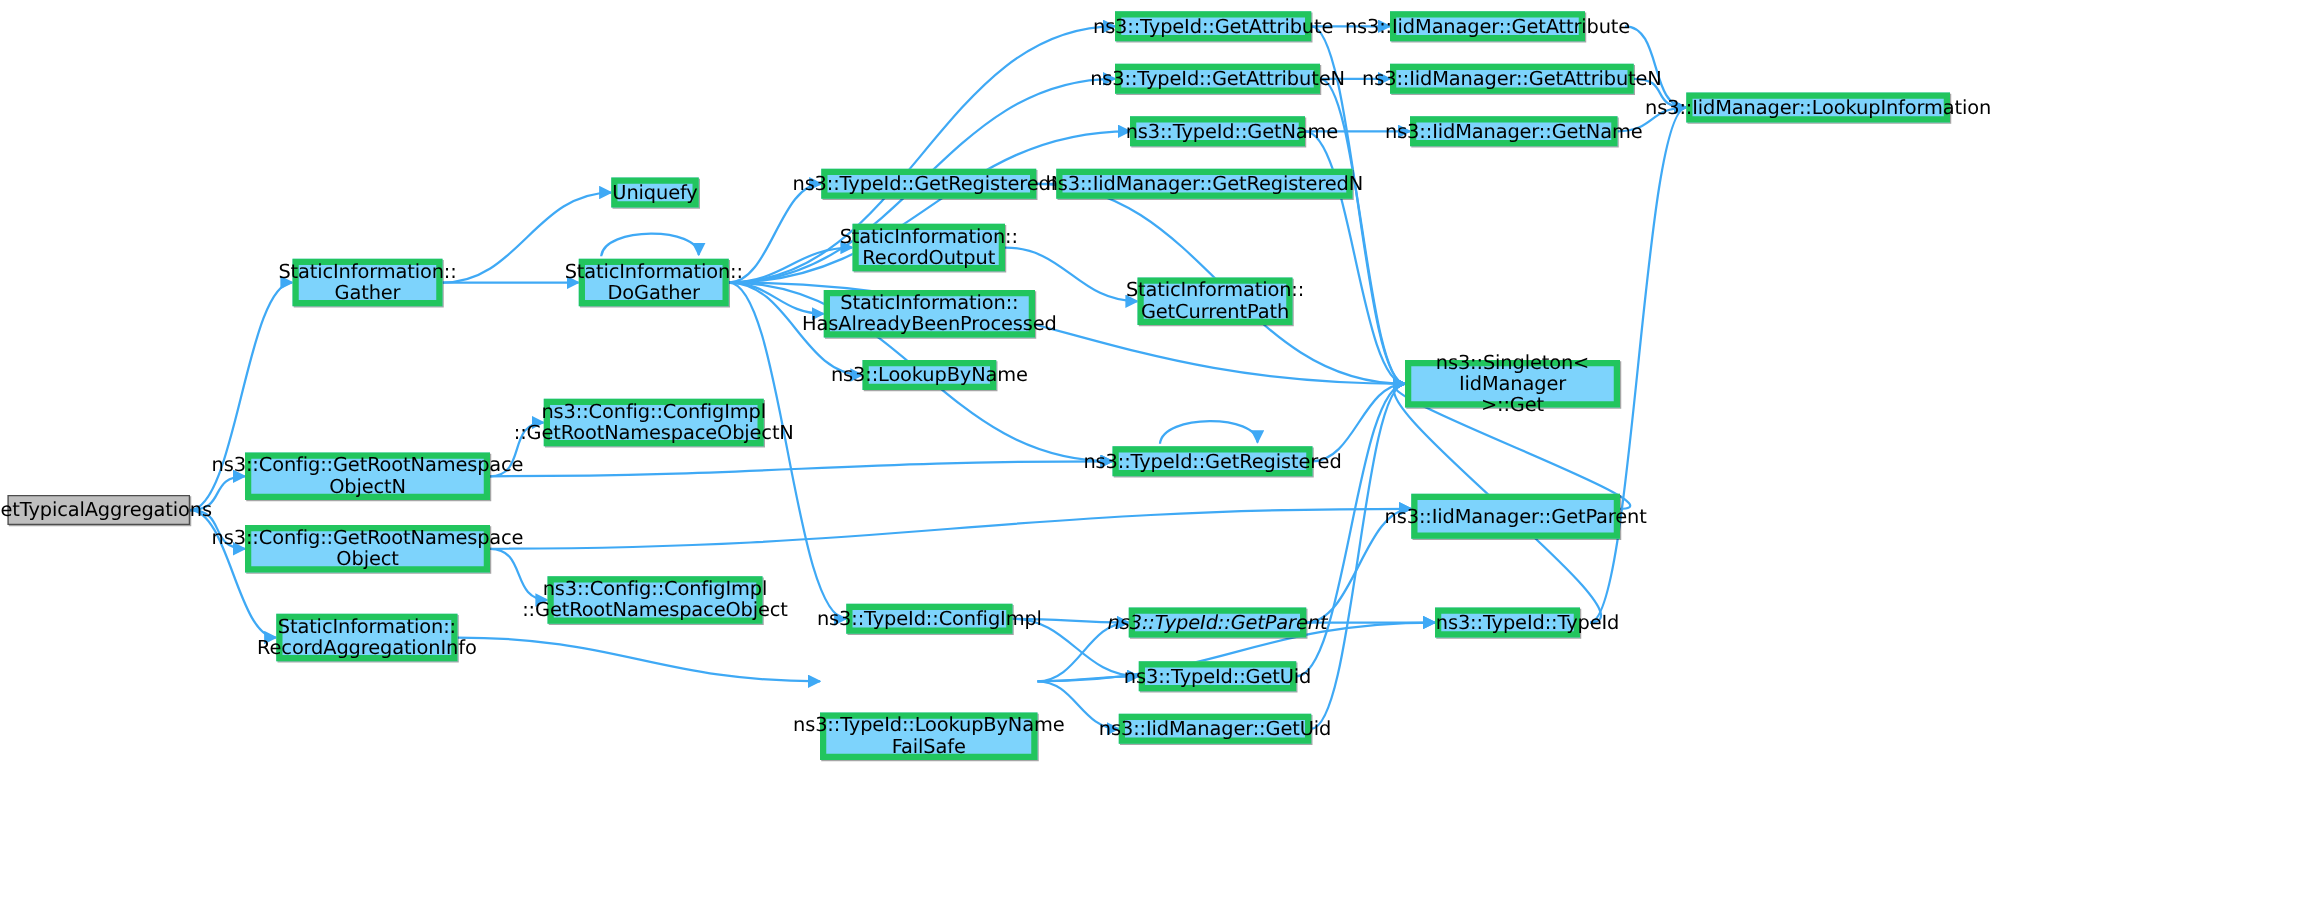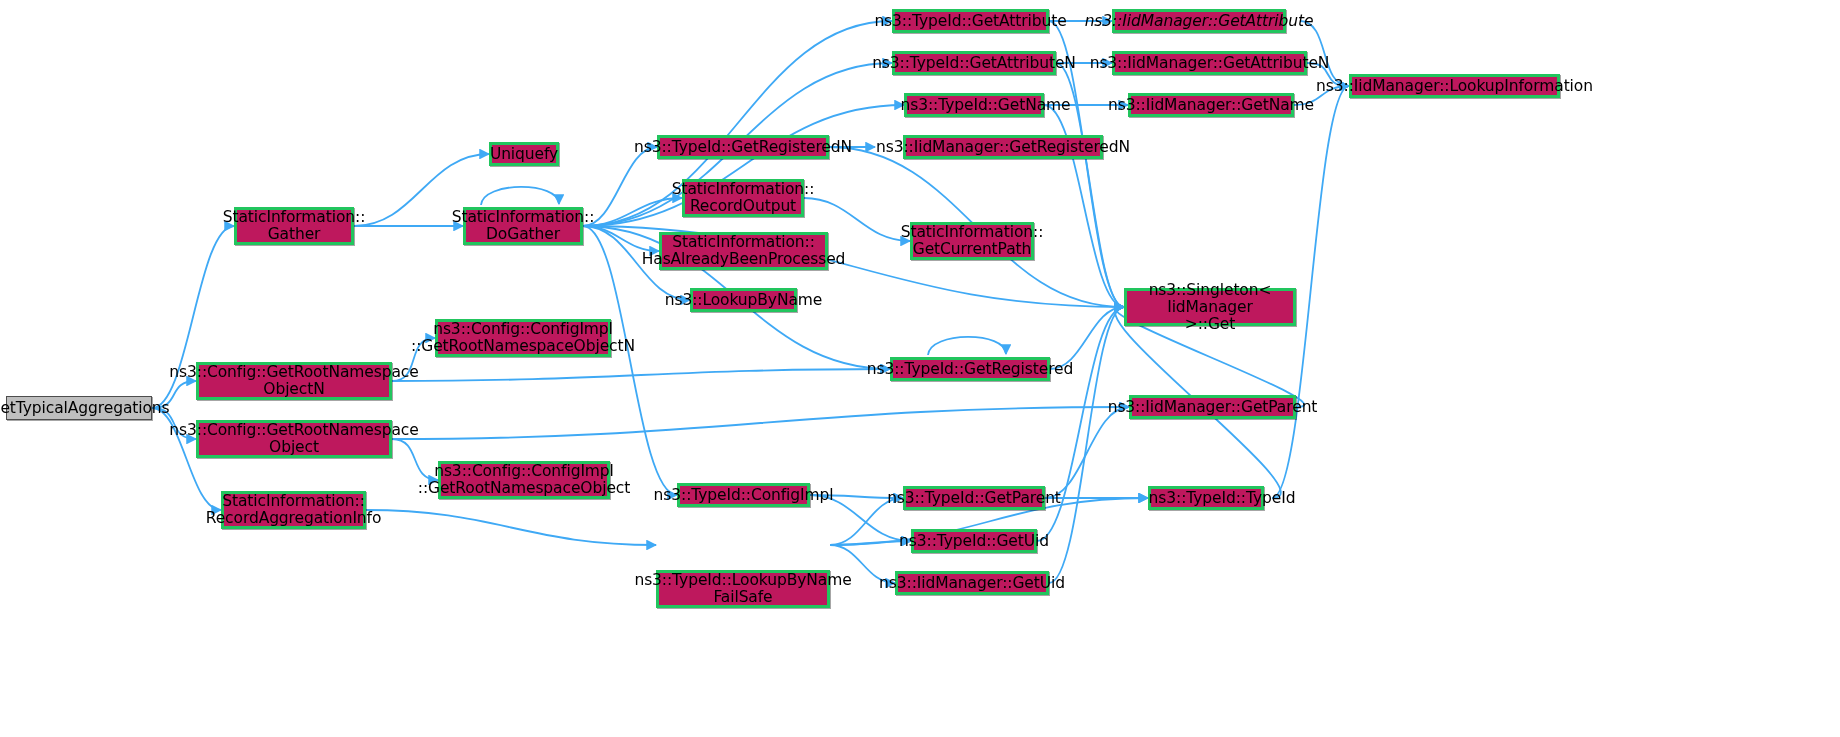--- a/index.html
+++ b/index.html
@@ -7,22 +7,22 @@
     position:relative;
     width:1840px;height:737px;
     background:#ffffff;
     font-family:"DejaVu Sans","Liberation Sans",sans-serif;
     overflow:hidden;
   }
   svg#edges{position:absolute;left:0;top:0;width:1840px;height:737px;pointer-events:none;}
   .node{
     position:absolute;
     box-sizing:border-box;
-    background:#be185d;
-    border:3px solid #22c55e;
+    background:#7dd3fc;
+    border:5px solid #22c55e;
     border-radius:0;
     display:flex;
     align-items:center;
     justify-content:center;
     text-align:center;
     color:#000000;
     font-size:15.5px;
     line-height:17px;
     letter-spacing:-0.1px;
     white-space:pre-line;
@@ -118,29 +118,29 @@
 RecordOutput</div>
       <div class="node" style="left: 659px; top: 232px; width: 169px; height: 38px;">StaticInformation::
 HasAlreadyBeenProcessed</div>
       <div class="node" style="left: 690px; top: 288px; width: 107px; height: 24px;">ns3::LookupByName</div>
       <div class="node" style="left: 677px; top: 483px; width: 133px; height: 24px;">ns3::TypeId::ConfigImpl</div>
       <div class="node" style="left: 656px; top: 526px; width: 174px; height: 38px; margin-top: 44px;">ns3::TypeId::LookupByName
 FailSafe</div>
       <div class="node" style="left: 892px; top: 9px; width: 157px; height: 24px;">ns3::TypeId::GetAttribute</div>
       <div class="node" style="left: 892px; top: 51px; width: 164px; height: 24px;">ns3::TypeId::GetAttributeN</div>
       <div class="node" style="left: 904px; top: 93px; width: 140px; height: 24px; padding-left: 23px;">ns3::TypeId::GetName</div>
-      <div class="node" style="left: 903px; top: 135px; width: 200px; height: 24px;">ns3::IidManager::GetRegisteredN</div>
+      <div class="node" style="left: 845px; top: 135px; width: 237px; height: 24px;">ns3::IidManager::GetRegisteredN</div>
       <div class="node" style="left: 910px; top: 222px; width: 124px; height: 38px;">StaticInformation::
 GetCurrentPath</div>
       <div class="node" style="left: 890px; top: 357px; width: 160px; height: 24px;">ns3::TypeId::GetRegistered</div>
-      <div class="node" style="left: 903px; top: 486px; width: 142px; height: 24px;">ns3::TypeId::GetParent</div>
+      <div class="node" style="left: 903px; top: 486px; width: 142px; height: 24px; font-style: italic;">ns3::TypeId::GetParent</div>
       <div class="node" style="left: 911px; top: 529px; width: 126px; height: 24px;">ns3::TypeId::GetUid</div>
       <div class="node" style="left: 895px; top: 571px; width: 154px; height: 24px;">ns3::IidManager::GetUid</div>
-      <div class="node" style="left: 1112px; top: 9px; width: 174px; height: 24px; font-style: italic;">ns3::IidManager::GetAttribute</div>
+      <div class="node" style="left: 1112px; top: 9px; width: 156px; height: 24px;">ns3::IidManager::GetAttribute</div>
       <div class="node" style="left: 1112px; top: 51px; width: 195px; height: 24px;">ns3::IidManager::GetAttributeN</div>
       <div class="node" style="left: 1128px; top: 93px; width: 166px; height: 24px;">ns3::IidManager::GetName</div>
       <div class="node" style="left: 1124px; top: 288px; width: 172px; height: 38px;">ns3::Singleton&lt; IidManager
 &gt;::Get</div>
-      <div class="node" style="left: 1129px; top: 395px; width: 167px; height: 24px;">ns3::IidManager::GetParent</div>
+      <div class="node" style="left: 1129px; top: 395px; width: 167px; height: 36px;">ns3::IidManager::GetParent</div>
       <div class="node" style="left: 1148px; top: 486px; width: 116px; height: 24px; padding-left: 32px;">ns3::TypeId::TypeId</div>
       <div class="node" style="left: 1349px; top: 74px; width: 211px; height: 24px;">ns3::IidManager::LookupInformation</div>
     </div>
 </div>
 
 </body></html>

